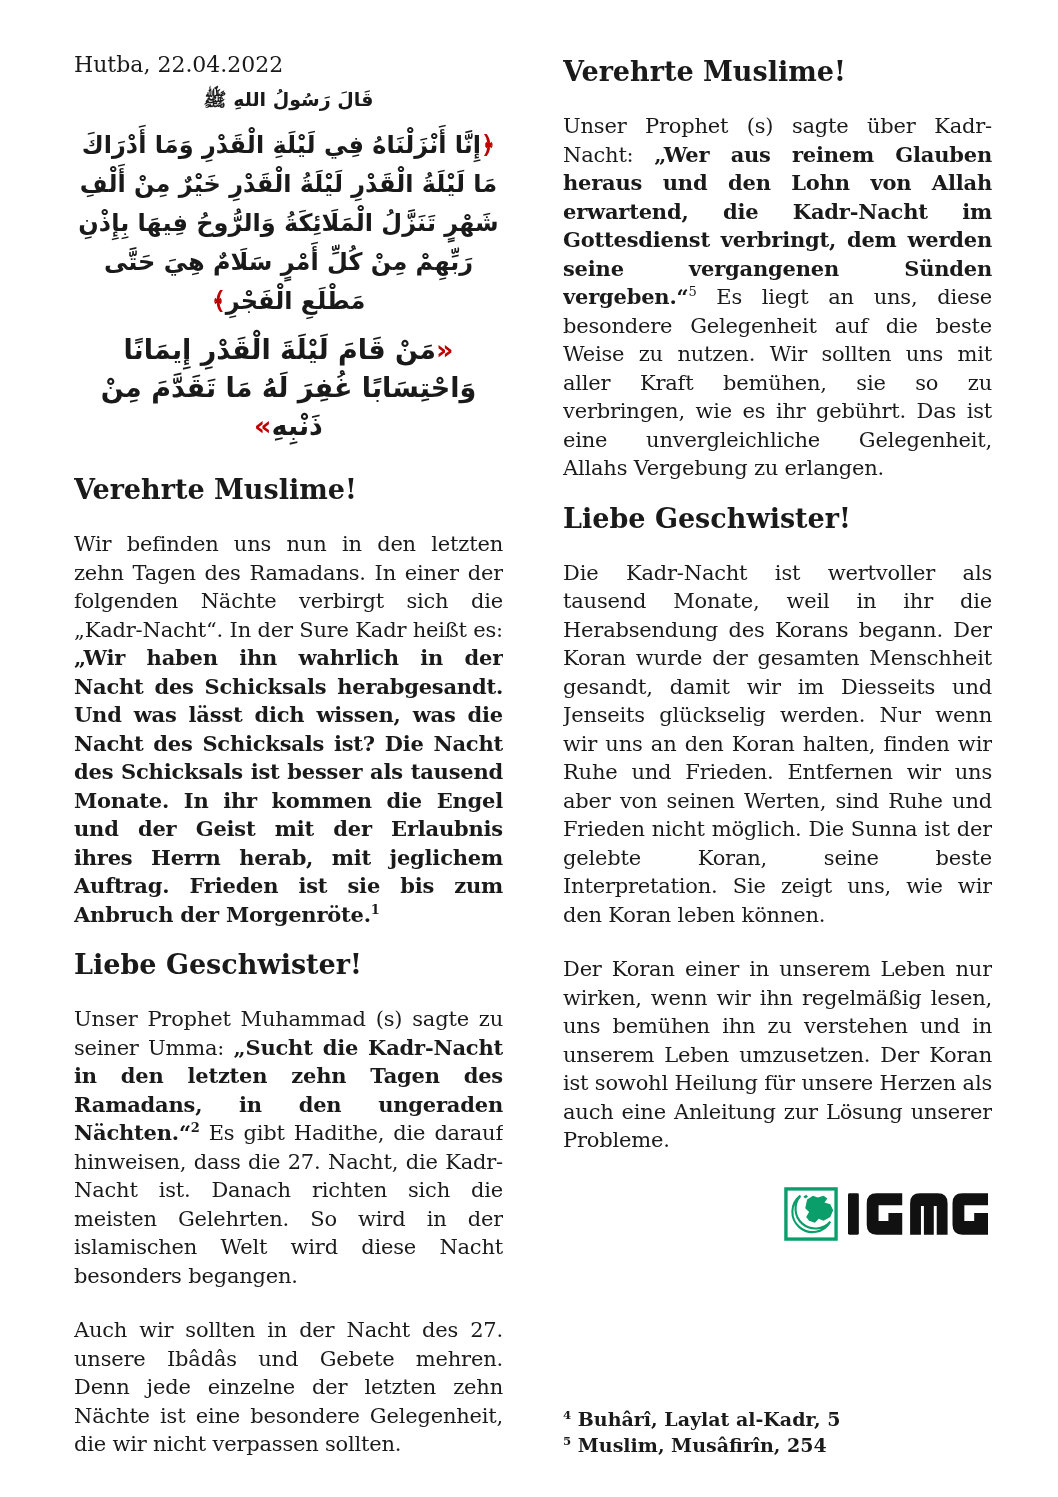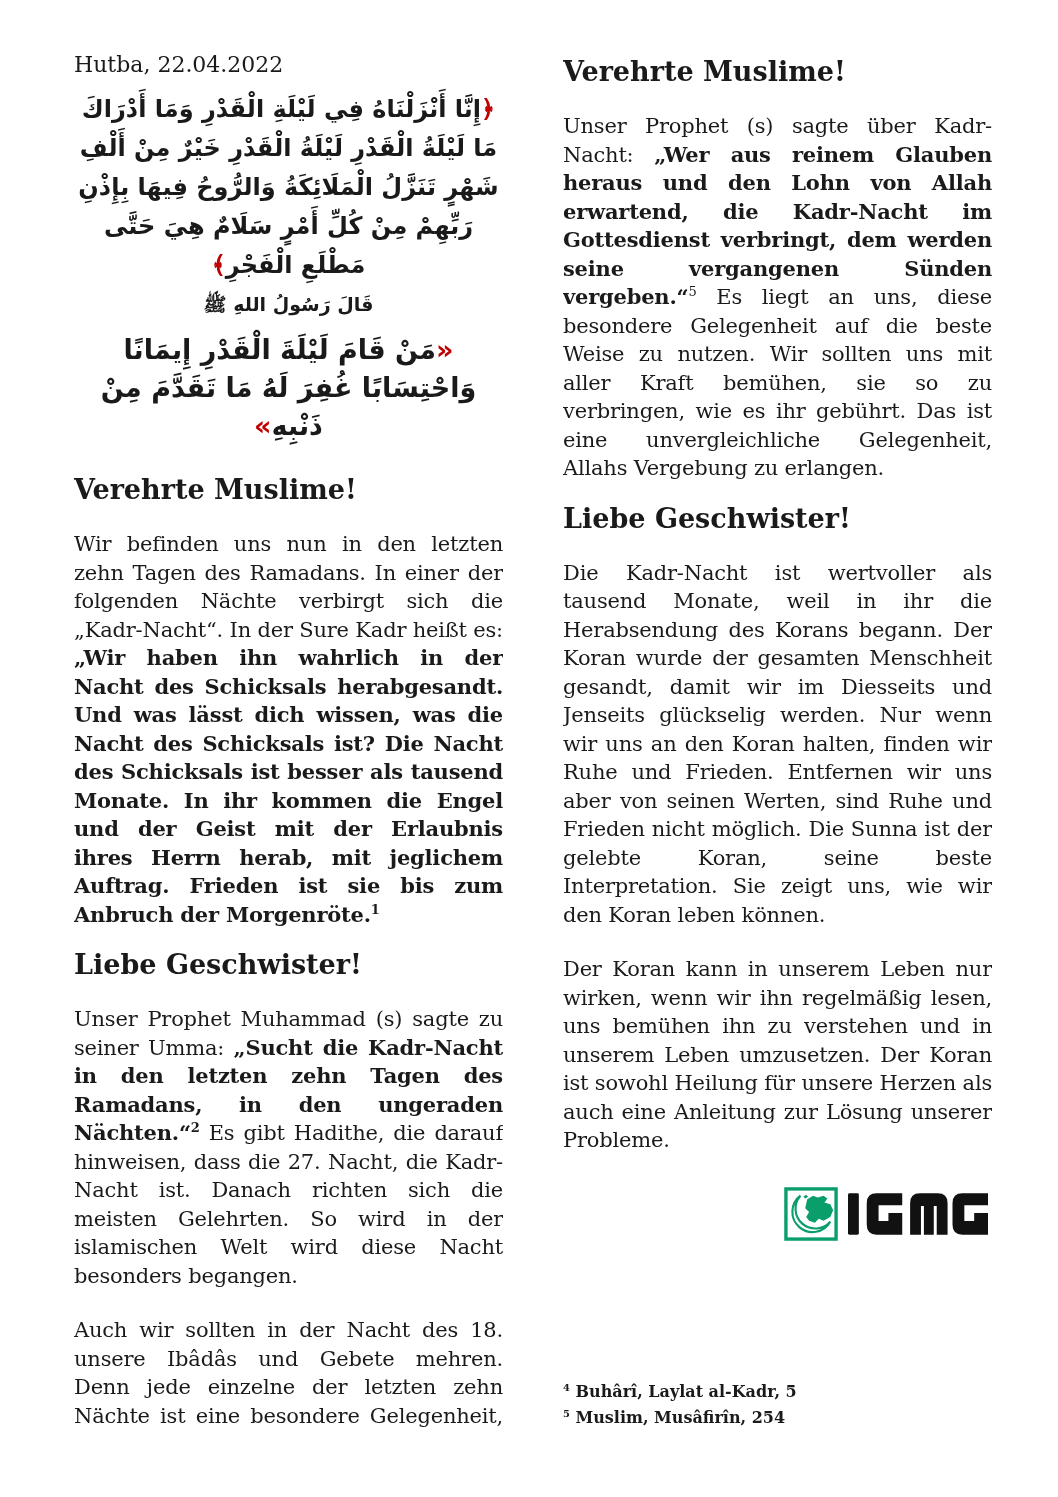--- a/index.html
+++ b/index.html
@@ -11,21 +11,21 @@
   *{margin:0;padding:0;box-sizing:border-box;}
   html,body{background:#ffffff;}
   body{
     width:1058px;height:1497px;
     font-family:"DejaVu Serif", "Liberation Serif", serif;
     color:var(--ink);
     overflow:hidden;
   }
   .page{
     width:1058px;height:1497px;
-    padding:36px 66px 66px 74px;
+    padding:36px 66px 39px 74px;
     display:flex;
     gap:60px;
   }
   .col{
     width:430px;
     display:flex;
     flex-direction:column;
     overflow:hidden;
   }
   .date-line{font-size:22px;line-height:30px;margin-top:14px;}
@@ -47,63 +47,63 @@
     letter-spacing:-0.2px;
   }
   .para:last-of-type{margin-bottom:0;}
   .b{font-weight:bold;}
   .red{color:var(--red);}
   sup{font-size:0.62em;line-height:0;vertical-align:super;}
   .first-heading{margin-top:30px;}
   .footnotes{
     margin-top:auto;
     padding-top:6px;
-    font-size:16px;
+    font-size:19px;
     line-height:26px;
     font-weight:bold;
   }
   .fn-line{white-space:nowrap;}
   .logo-row{
     margin-top:32px;
     display:flex;
     justify-content:flex-end;
     padding-right:4px;
   }
   .logo{display:flex;align-items:center;gap:10px;}
 </style>
 </head>
 <body>
 
 <div class="page">
 
   <div class="col">
     <div class="date-line">Hutba, 22.04.2022</div>
 
+    <div class="arabic qala-line">قَالَ رَسُولُ اللهِ ﷺ</div>
     <div class="arabic quran-block"><span class="b red">﴿</span><span class="b">إِنَّا أَنْزَلْنَاهُ فِي لَيْلَةِ الْقَدْرِ وَمَا أَدْرَاكَ مَا لَيْلَةُ الْقَدْرِ لَيْلَةُ الْقَدْرِ خَيْرٌ مِنْ أَلْفِ شَهْرٍ تَنَزَّلُ الْمَلَائِكَةُ وَالرُّوحُ فِيهَا بِإِذْنِ رَبِّهِمْ مِنْ كُلِّ أَمْرٍ سَلَامٌ هِيَ حَتَّى مَطْلَعِ الْفَجْرِ</span><span class="b red">﴾</span></div>
-    <div class="arabic qala-line">قَالَ رَسُولُ اللهِ ﷺ</div>
     <div class="arabic hadith-block"><span class="b red">«</span><span class="b">مَنْ قَامَ لَيْلَةَ الْقَدْرِ إِيمَانًا وَاحْتِسَابًا غُفِرَ لَهُ مَا تَقَدَّمَ مِنْ ذَنْبِهِ</span><span class="b red">»</span></div>
 
     <div class="section-heading first-heading">Verehrte Muslime!</div>
     <div class="para"><span>Wir befinden uns nun in den letzten zehn Tagen des Ramadans. In einer der folgenden Nächte verbirgt sich die „Kadr-Nacht“. In der Sure Kadr heißt es: </span><span class="b">„Wir haben ihn wahrlich in der Nacht des Schicksals herabgesandt. Und was lässt dich wissen, was die Nacht des Schicksals ist? Die Nacht des Schicksals ist besser als tausend Monate. In ihr kommen die Engel und der Geist mit der Erlaubnis ihres Herrn herab, mit jeglichem Auftrag. Frieden ist sie bis zum Anbruch der Morgenröte.</span><sup class="b">1</sup></div>
 
     <div class="section-heading">Liebe Geschwister!</div>
     <div class="para"><span>Unser Prophet Muhammad (s) sagte zu seiner Umma: </span><span class="b">„Sucht die Kadr-Nacht in den letzten zehn Tagen des Ramadans, in den ungeraden Nächten.“</span><sup class="b">2</sup><span> Es gibt Hadithe, die darauf hinweisen, dass die 27. Nacht, die Kadr-Nacht ist. Danach richten sich die meisten Gelehrten. So wird in der islamischen Welt wird diese Nacht besonders begangen.</span></div>
-    <div class="para"><span>Auch wir sollten in der Nacht des 18. unsere Ibâdâs und Gebete mehren. Denn jede einzelne der letzten zehn Nächte ist eine besondere Gelegenheit, die wir nicht verpassen sollten.</span></div>
+    <div class="para"><span>Auch wir sollten in der Nacht des 27. unsere Ibâdâs und Gebete mehren. Denn jede einzelne der letzten zehn Nächte ist eine besondere Gelegenheit, die wir nicht verpassen sollten.</span></div>
     <div class="para"><span>Aischa (r) sagte, dass der Gesandte Allahs in den letzten zehn Tagen des Ramadans noch mehr Ibâdâs verrichtete als sonst.</span></div>
 
   </div>
 
   <div class="col">
 
     <div class="section-heading">Verehrte Muslime!</div>
     <div class="para"><span>Unser Prophet (s) sagte über Kadr-Nacht: </span><span class="b">„Wer aus reinem Glauben heraus und den Lohn von Allah erwartend, die Kadr-Nacht im Gottesdienst verbringt, dem werden seine vergangenen Sünden vergeben.“</span><sup>5</sup><span> Es liegt an uns, diese besondere Gelegenheit auf die beste Weise zu nutzen. Wir sollten uns mit aller Kraft bemühen, sie so zu verbringen, wie es ihr gebührt. Das ist eine unvergleichliche Gelegenheit, Allahs Vergebung zu erlangen.</span></div>
 
     <div class="section-heading">Liebe Geschwister!</div>
     <div class="para"><span>Die Kadr-Nacht ist wertvoller als tausend Monate, weil in ihr die Herabsendung des Korans begann. Der Koran wurde der gesamten Menschheit gesandt, damit wir im Diesseits und Jenseits glückselig werden. Nur wenn wir uns an den Koran halten, finden wir Ruhe und Frieden. Entfernen wir uns aber von seinen Werten, sind Ruhe und Frieden nicht möglich. Die Sunna ist der gelebte Koran, seine beste Interpretation. Sie zeigt uns, wie wir den Koran leben können.</span></div>
-    <div class="para"><span>Der Koran kann in unserem Leben nur wirken, wenn wir ihn regelmäßig lesen, uns bemühen ihn zu verstehen und in unserem Leben umzusetzen. Der Koran ist sowohl Heilung für unsere Herzen als auch eine Anleitung zur Lösung unserer Probleme.</span></div>
+    <div class="para"><span>Der Koran einer in unserem Leben nur wirken, wenn wir ihn regelmäßig lesen, uns bemühen ihn zu verstehen und in unserem Leben umzusetzen. Der Koran ist sowohl Heilung für unsere Herzen als auch eine Anleitung zur Lösung unserer Probleme.</span></div>
 
     <div class="logo-row">
       <div class="logo">
 
         <svg width="54" height="54" viewBox="0 0 56 56" aria-hidden="true">
           <rect x="2" y="2" width="52" height="52" fill="#ffffff" stroke="#0a9e6b" stroke-width="3.5"></rect>
           <path d="M 17,9 A 21,21 0 1 0 48,36 A 17.5,17.5 0 1 1 17,9 Z" fill="none" stroke="#0a9e6b" stroke-width="2.2"></path>
           <path d="M 24,13 l 6,-4 5,2 6,-2 4,3 -3,4 6,2 3,6 -3,7 -7,4 -5,-2 -4,4 -6,-2 -3,-4 3,-5 -4,-4 z" fill="#0a9e6b"></path>
           <path d="M 20,10 l 3,-2 2,2 -3,2 z" fill="#0a9e6b"></path>
         </svg>

